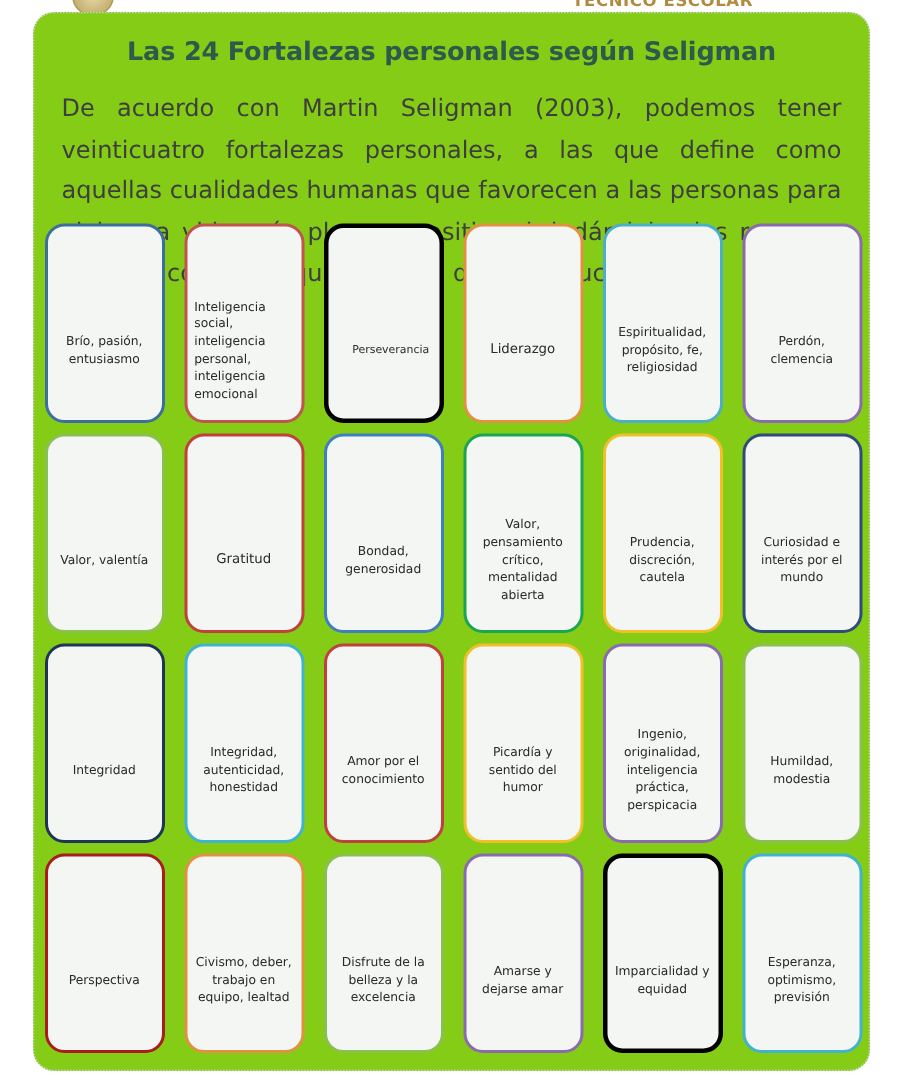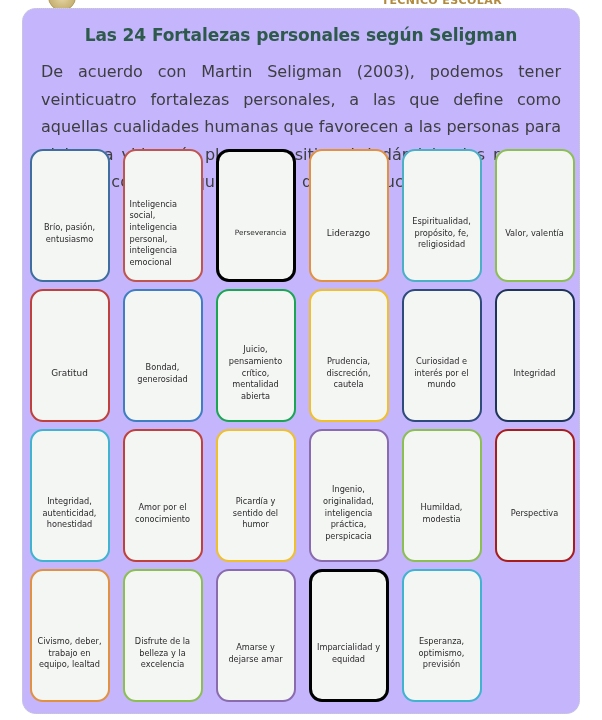--- a/index.html
+++ b/index.html
@@ -47,21 +47,21 @@
   }
 
   
   .sheet {
     position: absolute;
     left: 22px;
     top: 8px;
     width: 558px;
     height: 706px;
     box-sizing: border-box;
-    background: #c4b5fd;
+    background: #84cc16;
     border: 1px dotted #c9d2c9;
     border-radius: 14px;
     padding: 0;
   }
 
   .sheet-title {
     margin: 0;
     padding: 16px 18px 0 18px;
     text-align: center;
     font-family: "DejaVu Sans", "Liberation Sans", sans-serif;
@@ -147,31 +147,34 @@
       </div>
       <div class="card thick" style="border-color: rgb(0, 0, 0); padding-left: 15px;">
         <div class="card-label sm">Perseverancia</div>
       </div>
       <div class="card" style="border-color: rgb(225, 145, 63);">
         <div class="card-label lg">Liderazgo</div>
       </div>
       <div class="card" style="border-color: rgb(75, 176, 198);">
         <div class="card-label">Espiritualidad, propósito, fe, religiosidad</div>
       </div>
+      <div class="card" style="border-color: rgb(138, 107, 173);">
+        <div class="card-label">Perdón, clemencia</div>
+      </div>
       <div class="card" style="border-color: rgb(140, 191, 82);">
         <div class="card-label">Valor, valentía</div>
       </div>
       <div class="card" style="border-color: rgb(192, 65, 59);">
         <div class="card-label lg">Gratitud</div>
       </div>
       <div class="card" style="border-color: rgb(63, 127, 193);">
         <div class="card-label">Bondad, generosidad</div>
       </div>
       <div class="card" style="border-color: rgb(25, 165, 81);">
-        <div class="card-label">Juicio, pensamiento crítico, mentalidad abierta</div>
+        <div class="card-label">Valor, pensamiento crítico, mentalidad abierta</div>
       </div>
       <div class="card" style="border-color: rgb(239, 192, 41);">
         <div class="card-label">Prudencia, discreción, cautela</div>
       </div>
       <div class="card" style="border-color: rgb(47, 75, 124);">
         <div class="card-label">Curiosidad e interés por el mundo</div>
       </div>
       <div class="card" style="border-color: rgb(31, 53, 87);">
         <div class="card-label">Integridad</div>
       </div>

